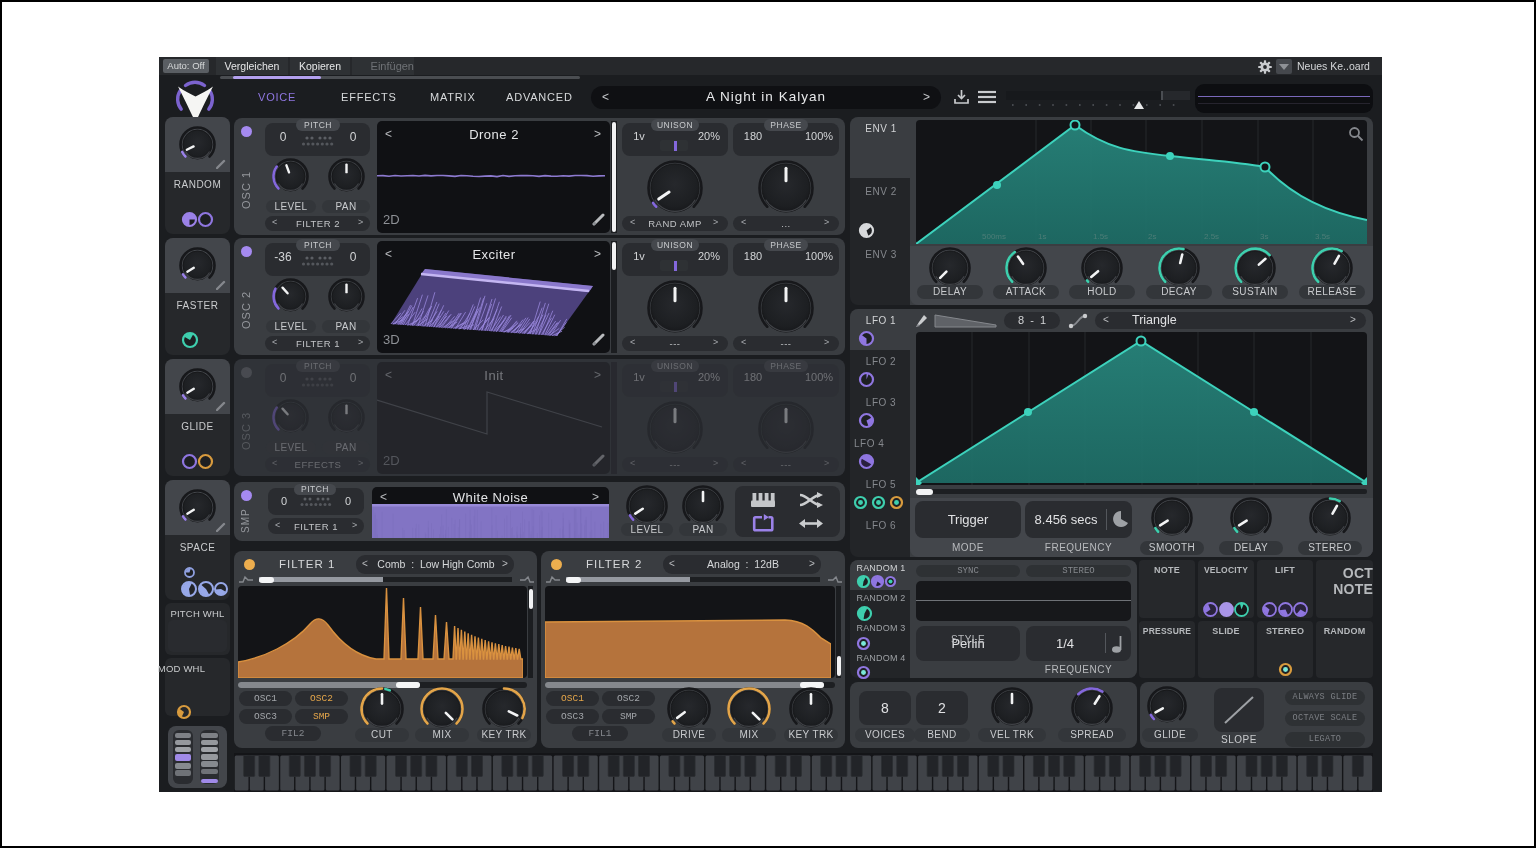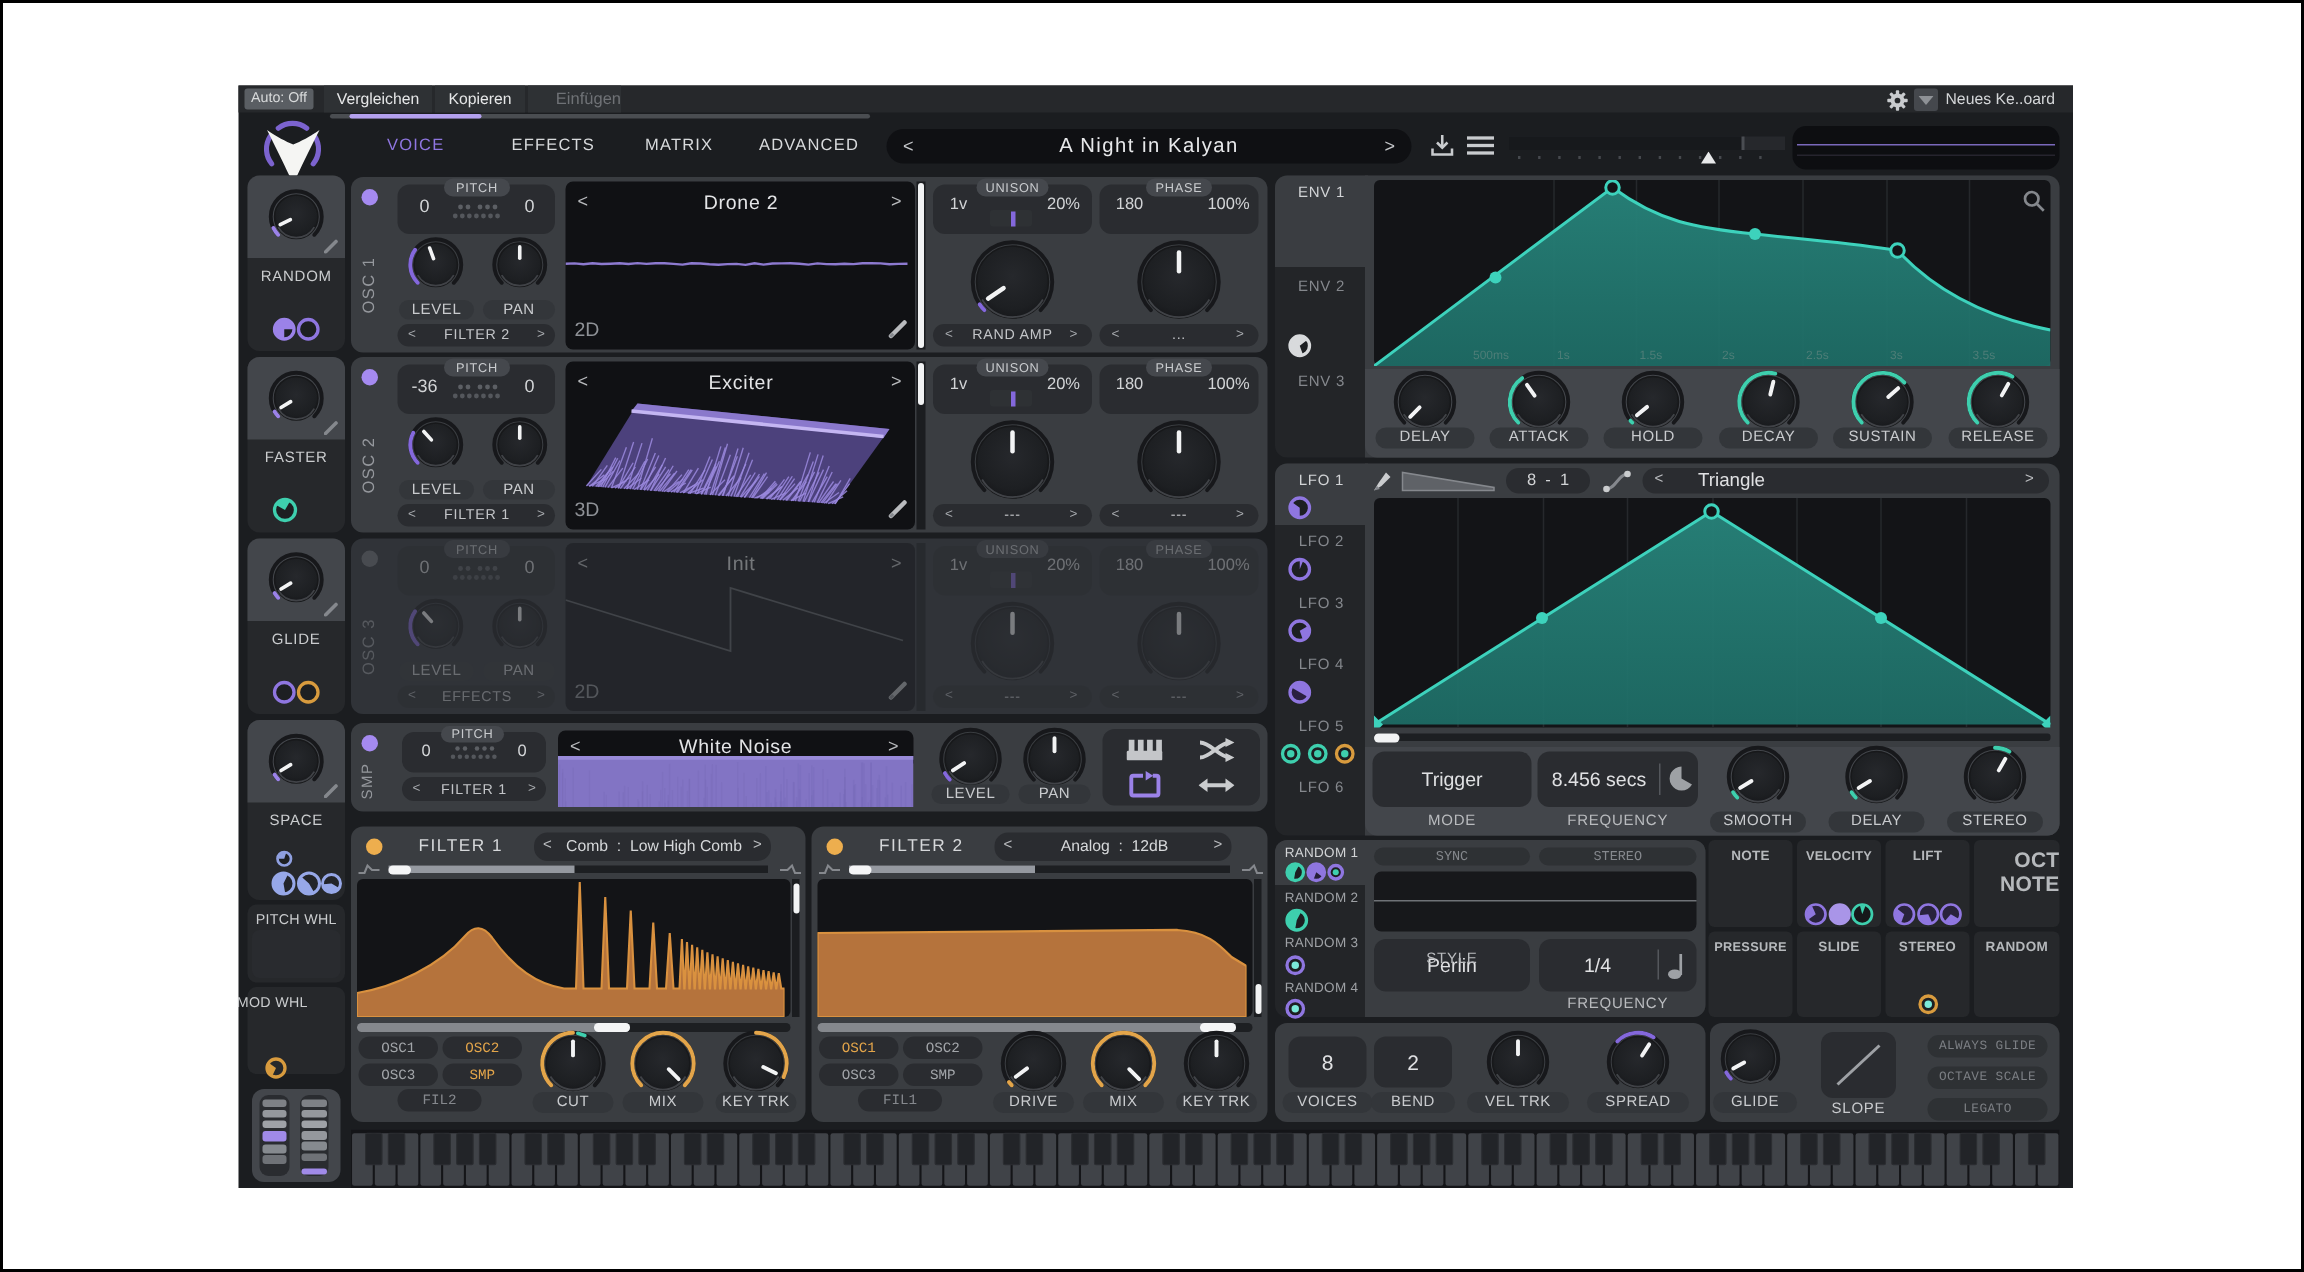--- a/index.html
+++ b/index.html
@@ -785,21 +785,21 @@
       <path d="M 14.20 8.20 A 16.40 16.40 0 0 1 -14.20 8.20" stroke="#4b4e53" stroke-width="1.2" fill="none" opacity=".8"></path>
       <line x1="2.53" y1="-4.43" x2="6.91" y2="-12.11" stroke="#f2f3f4" stroke-width="2.6" stroke-linecap="round"></line>
     </svg>
 <div class="pill" style="left:1297px;top:283px;width:66px;height:14px;line-height:14px;background:#33363a">RELEASE</div>
 <div class="panel" style="left:848px;top:307px;width:523px;height:248px;background:#232528"></div>
 <div class="abs" style="left:908px;top:307px;width:463px;height:248px;background:#3a3d41;border-radius:0 8px 8px 0"></div>
 <div class="abs" style="left:848px;top:307px;width:62px;height:41px;background:#3a3d41;border-radius:8px 0 0 0"></div>
 <div class="abs" style="left:852px;top:313px;width:54px;text-align:center;color:#d2d4d6;font-size:10px;letter-spacing:.5px">LFO 1</div>
 <div class="abs" style="left:852px;top:354px;width:54px;text-align:center;color:#85888d;font-size:10px;letter-spacing:.5px">LFO 2</div>
 <div class="abs" style="left:852px;top:395px;width:54px;text-align:center;color:#85888d;font-size:10px;letter-spacing:.5px">LFO 3</div>
-<div class="abs" style="left:852px;top:436px;width:54px;text-align:center;color:#85888d;font-size:10px;letter-spacing:.5px">LFO 4</div>
+<div class="abs" style="left:852px;top:436px;width:54px;text-align:left;color:#85888d;font-size:10px;letter-spacing:.5px">LFO 4</div>
 <div class="abs" style="left:852px;top:477px;width:54px;text-align:center;color:#85888d;font-size:10px;letter-spacing:.5px">LFO 5</div>
 <div class="abs" style="left:852px;top:518px;width:54px;text-align:center;color:#85888d;font-size:10px;letter-spacing:.5px">LFO 6</div>
 <svg class="abs" style="left:855.5px;top:327.5px;" width="17.0" height="17.0" viewBox="-8.5 -8.5 17.0 17.0">
       <circle cx="0" cy="0" r="6.5" fill="#1d1f22" stroke="#8f76e0" stroke-width="2.2"></circle>
       <path d="M 0 0 L 0.00 6.00 A 6.00 6.00 0 0 1 -4.85 -3.53 Z" fill="#8f76e0"></path>
     </svg>
 <svg class="abs" style="left:855.5px;top:368.5px;" width="17.0" height="17.0" viewBox="-8.5 -8.5 17.0 17.0">
       <circle cx="0" cy="0" r="6.5" fill="#1d1f22" stroke="#8f76e0" stroke-width="2.2"></circle>
       <path d="M 0 0 L 0.00 -6.00 A 6.00 6.00 0 0 1 2.21 -5.58 Z" fill="#8f76e0"></path>
     </svg>

